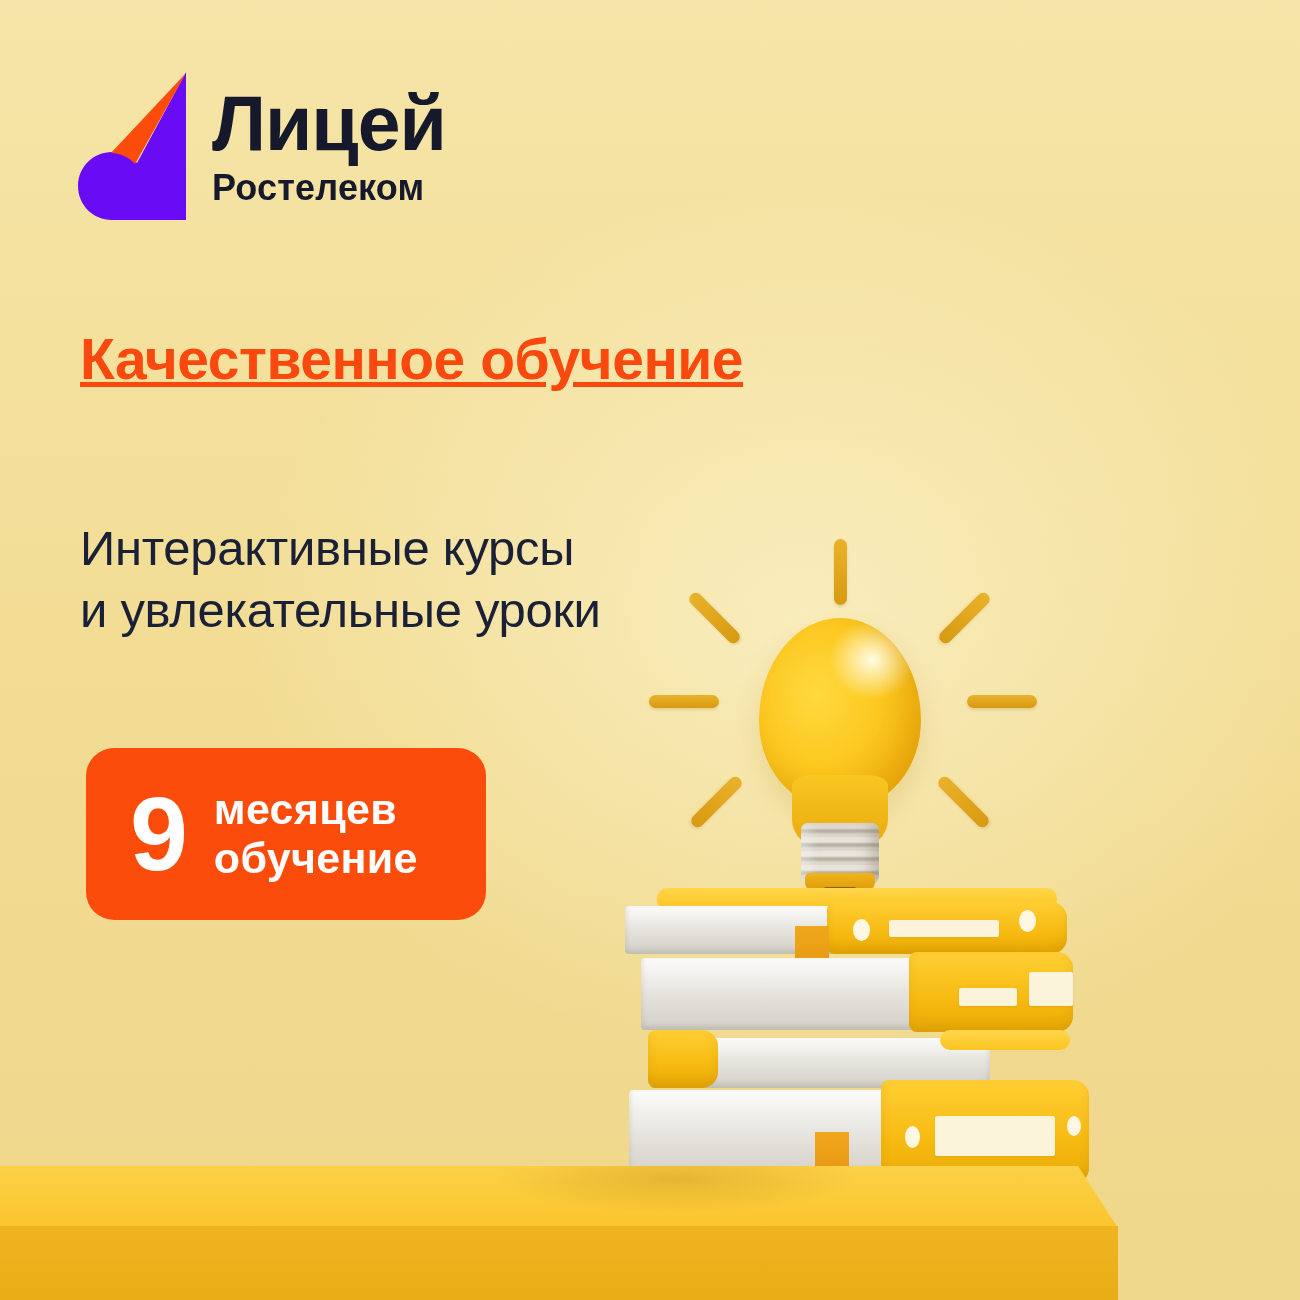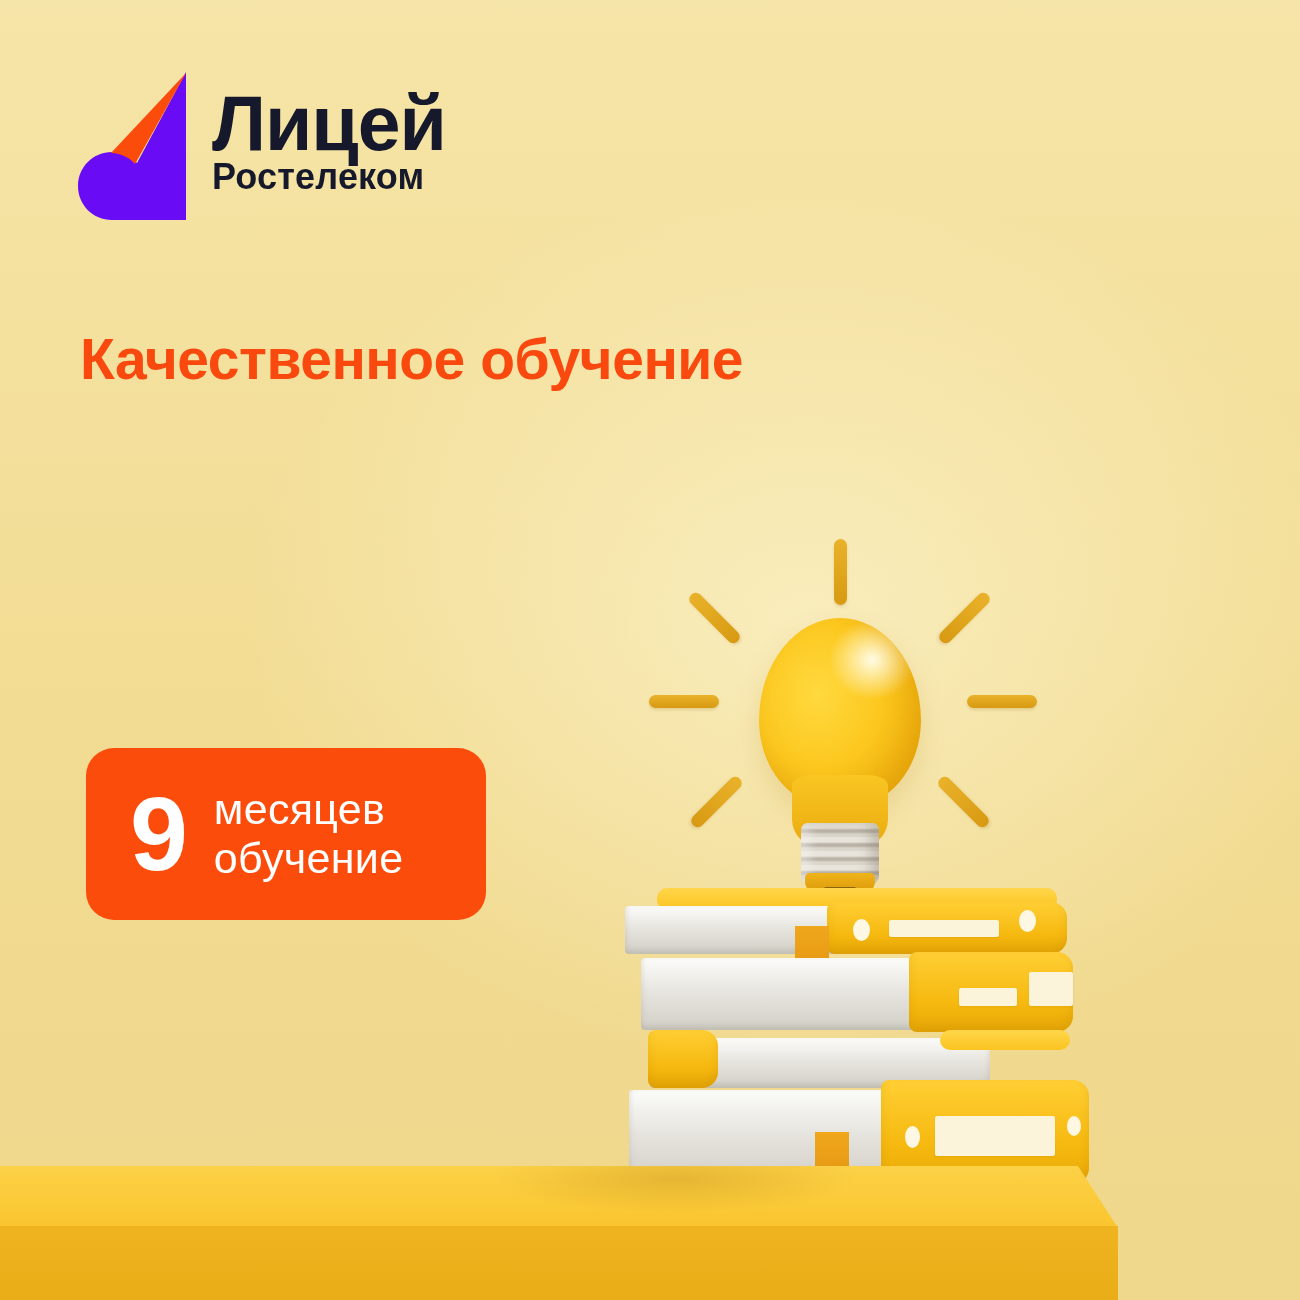--- a/index.html
+++ b/index.html
@@ -32,48 +32,48 @@
     display:flex; align-items:flex-start; gap:26px;
   }
   .logo-mark{ position:relative; width:108px; height:148px; flex:0 0 auto; }
   .logo-text{ padding-top:16px; }
   .logo-title{
     font-size:77px; font-weight:bold; color:#15192B;
     letter-spacing:-1px; line-height:.92;
   }
   .logo-sub{
     font-size:36px; font-weight:bold; color:#15192B;
-    letter-spacing:.2px; line-height:1;
+    letter-spacing:.2px; margin-top:11px; line-height:1;
   }
 
   
   .headline{
     position:absolute; left:80px; top:326px;
     font-size:57px; font-weight:bold; color:#F9490E;
-    line-height:1.16; letter-spacing:-.5px;
+    line-height:1.16; letter-spacing:-.5px;text-decoration:underline;
   }
   .subhead{
     position:absolute; left:80px; top:518px;
     font-size:49px; font-weight:normal; color:#1A2035;
     line-height:1.26; letter-spacing:-.3px;
   }
 
   
   .badge{
     position:absolute; left:86px; top:748px;
     width:400px; height:172px;
     background:#FC4C0C; border-radius:28px;
     display:flex; align-items:center; padding-left:44px; gap:28px;
   }
   .badge-num{
     font-size:104px; font-weight:bold; color:#FFFFFF;
     line-height:1; letter-spacing:-2px;
   }
   .badge-lines{ display:flex; flex-direction:column; line-height:1.13; }
-  .badge-l1,.badge-l2{ font-size:43px; color:#FFFFFF; font-weight:normal; letter-spacing:.3px; }
+  .badge-l1,.badge-l2{ font-size:43px; color:#FFFFFF; font-weight:bold; letter-spacing:.3px; }
 
   
   .table{ position:absolute; left:-40px; top:1166px; width:1160px; height:180px; }
   .table-top{
     position:absolute; left:0; top:0; width:1160px; height:62px;
     background:linear-gradient(180deg,#FCD146 0%,#FAC52E 100%);
     clip-path: polygon(0 0, 1118px 0, 1158px 62px, 0 62px);
   }
   .table-front{
     position:absolute; left:0; top:60px; width:1160px; height:122px;
@@ -176,20 +176,24 @@
     <div class="logo-text">
       <div class="logo-title">Лицей</div>
       <div class="logo-sub">Ростелеком</div>
     </div>
   </div>
 
   <div class="headline">
     <div>Качественное обучение</div>
   </div>
 
+  <div class="subhead">
+    <div>Интерактивные курсы</div>
+    <div>и увлекательные уроки</div>
+  </div>
 
   <div class="badge">
     <div class="badge-num">9</div>
     <div class="badge-lines">
       <div class="badge-l1">месяцев</div>
       <div class="badge-l2">обучение</div>
     </div>
   </div>
 
   <div class="bulb-wrap">

